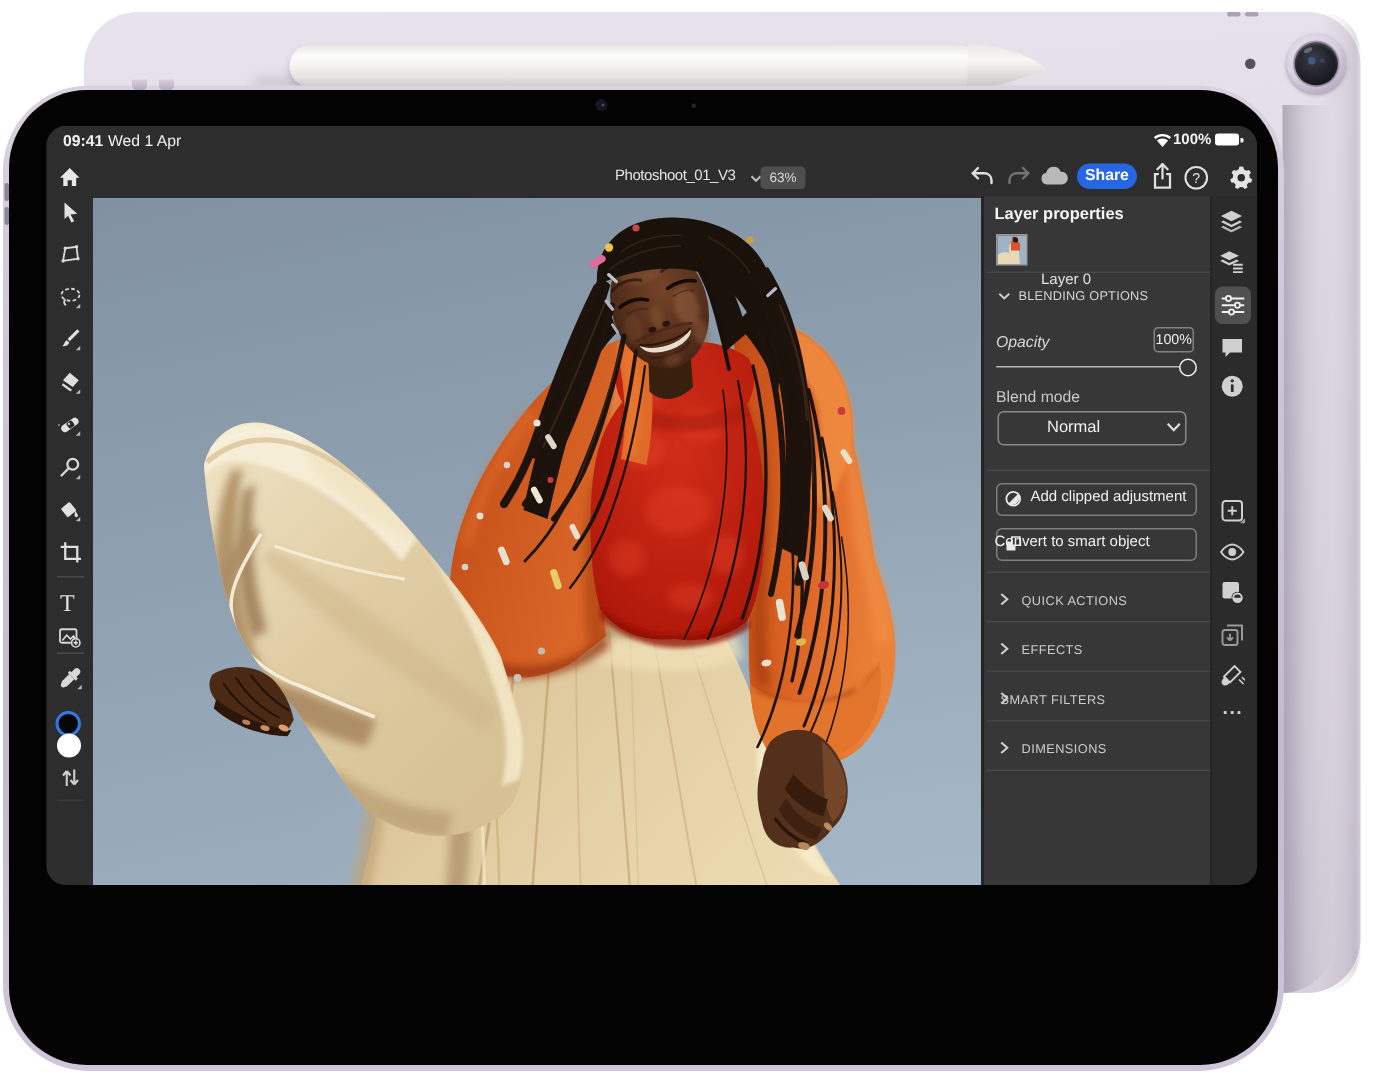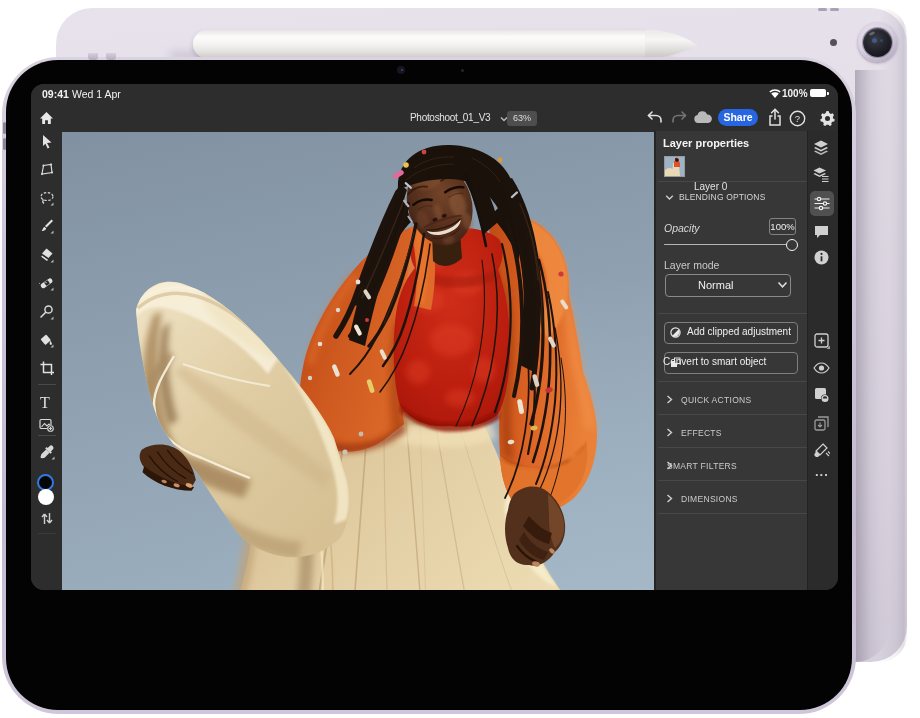--- a/index.html
+++ b/index.html
@@ -507,21 +507,21 @@
   <div class="abs" style="left:627px;top:97px;width:149px;height:1px;background:#484848;"></div>
 
   <svg class="abs" style="left:634px;top:110px" width="9" height="7" viewBox="0 0 9 7">
       <path d="M1.2,1.8 L4.5,5 L7.8,1.8" stroke="#cfcfcf" stroke-width="1.3" fill="none"></path>
     </svg>
   <div class="abs" style="left:648px;top:108px;font-size:8.5px;letter-spacing:0.15px;color:#d4d4d4;">BLENDING OPTIONS</div>
   <div class="abs" style="left:633px;top:138px;font-size:10.5px;color:#d8d8d8;font-style:italic;">Opacity</div>
   <div class="abs" style="left:738px;top:134px;width:25px;height:15px;border:1px solid #828282;border-radius:3px;font-size:9.5px;color:#f0f0f0;text-align:center;line-height:15px;">100%</div>
   <div class="abs" style="left:633px;top:159.5px;width:129px;height:1.5px;background:#b5b5b5;border-radius:1px;"></div>
   <div class="abs" style="left:755px;top:155px;width:10px;height:10px;border-radius:50%;border:1.8px solid #f2f2f2;background:#373737;"></div>
-  <div class="abs" style="left:633px;top:175px;font-size:10.5px;color:#c9c9c9;">Layer mode</div>
+  <div class="abs" style="left:633px;top:175px;font-size:10.5px;color:#c9c9c9;">Blend mode</div>
   <div class="abs" style="left:634px;top:190px;width:124px;height:21px;border:1px solid #8a8a8a;border-radius:4px;"></div>
   <div class="abs" style="left:643px;top:195px;font-size:11px;color:#f0f0f0;margin-left:24px;">Normal</div>
   <svg class="abs" style="left:746px;top:197px" width="11" height="8" viewBox="0 0 11 8">
       <path d="M1.5,1.5 L5.5,5.8 L9.5,1.5" stroke="#ddd" stroke-width="1.5" fill="none"></path>
     </svg>
   <div class="abs" style="left:627px;top:229px;width:149px;height:1px;background:#484848;"></div>
 
   <div class="abs" style="left:633px;top:238px;width:132px;height:20px;border:1px solid #7e7e7e;border-radius:4px;"></div>
   <svg class="abs" style="left:639px;top:243px" width="11" height="11" viewBox="0 0 11 11">
     <circle cx="5.5" cy="5.5" r="4.6" stroke="#e8e8e8" stroke-width="1.2" fill="none"></circle>

